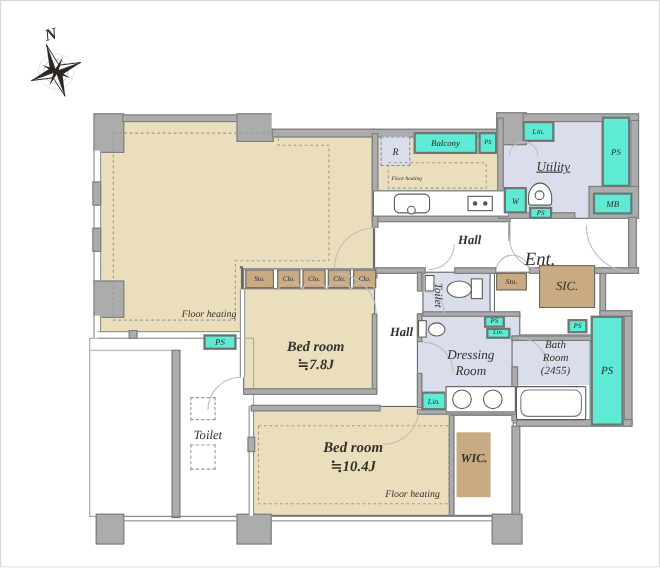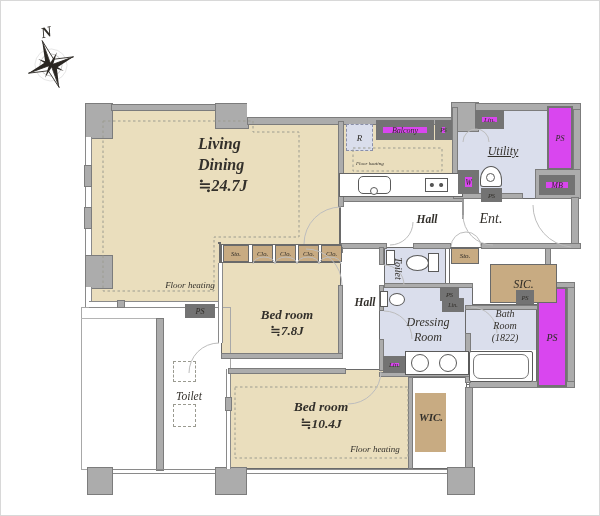--- a/index.html
+++ b/index.html
@@ -7,21 +7,21 @@
           font-family:"Liberation Serif","DejaVu Serif",serif;color:#2e2b26;}
   .abs{position:absolute;box-sizing:border-box;}
   .room{position:absolute;box-sizing:border-box;background:#EADEBD;border:2px solid #6a6a6a;}
   .blue{background:#DADEEC;}
   .whiteroom{background:#ffffff;}
   .patch{position:absolute;background:#EADEBD;}
   .wall{position:absolute;box-sizing:border-box;background:#acacac;border:1px solid #7c7c7c;}
   .thin{position:absolute;box-sizing:border-box;background:#fff;}
   .tanbox{position:absolute;box-sizing:border-box;background:#C8AB82;border:1px solid #6a6a6a;display:flex;align-items:center;justify-content:center;
           font-style:italic;font-size:7px;color:#2e2b26;}
-  .sbox{position:absolute;box-sizing:border-box;background:#d946ef;border:7px solid #737373;display:flex;align-items:center;justify-content:center;
+  .sbox{position:absolute;box-sizing:border-box;background:#5eead4;border:2px solid #737373;display:flex;align-items:center;justify-content:center;
         font-style:italic;font-size:7px;color:#2e2b26;}
   .lbl{position:absolute;font-style:italic;white-space:pre-line;text-align:center;line-height:1.25;color:#33302b;}
   .fix{position:absolute;box-sizing:border-box;background:#fff;border:1px solid #5a5a5a;}
   .dash{position:absolute;box-sizing:border-box;border:1px dashed #9a9a90;background:transparent;}
   svg.overlay{position:absolute;left:0;top:0;pointer-events:none;}
 </style>
 </head>
 <body>
 
 <div id="canvas">
@@ -115,21 +115,21 @@
   <div class="sbox" style="left:457px;top:169px;width:21px;height:24px;font-size:7.5px;">W</div>
   <div class="fix" style="left:479px;top:165px;width:22px;height:21px;border-radius:50% 50% 3px 3px / 65% 65% 3px 3px;"></div>
   <div class="fix" style="left:485px;top:172px;width:9px;height:9px;border-radius:50%;"></div>
   <div class="sbox" style="left:480px;top:187px;width:21px;height:11px;font-size:6.5px;">PS</div>
 
   <div class="sbox" style="left:546px;top:105px;width:26px;height:64px;font-size:8px;border-width:2px;">PS</div>
   <div class="sbox" style="left:538px;top:174px;width:36px;height:20px;font-size:8px;">MB</div>
   <div class="sbox" style="left:536px;top:286px;width:30px;height:100px;font-size:10px;border-width:2px;">PS</div>
 
   <div class="tanbox" style="left:450px;top:247px;width:28px;height:16px;">Sto.</div>
-  <div class="tanbox" style="left:489px;top:263px;width:67px;height:39px;font-size:11.5px;">SIC.</div>
+  <div class="tanbox" style="left:489px;top:240px;width:51px;height:39px;font-size:11.5px;">SIC.</div>
   <div class="sbox" style="left:515px;top:289px;width:18px;height:13px;font-size:6.5px;">PS</div>
   <div class="sbox" style="left:439px;top:286px;width:19px;height:11px;font-size:6.5px;">PS</div>
   <div class="sbox" style="left:441px;top:297px;width:22px;height:10px;font-size:6px;">Lin.</div>
   <div class="sbox" style="left:382px;top:355px;width:23px;height:17px;">Lin.</div>
 
   <div class="fix" style="left:427px;top:252px;width:11px;height:19px;"></div>
   <div class="fix" style="left:405px;top:254px;width:23px;height:16px;border-radius:50%;"></div>
   <div class="fix" style="left:385px;top:249px;width:9px;height:15px;"></div>
 
   <div class="fix" style="left:379px;top:290px;width:8px;height:16px;"></div>
@@ -189,38 +189,35 @@
         <polygon points="38,18 29.5,29 27,26.5" fill="#2a2622"></polygon>
         <polygon points="38,38 29.5,27 27,29.5" fill="#2a2622"></polygon>
         <polygon points="18,38 26.5,27 29,29.5" fill="#2a2622"></polygon>
         <polygon points="18,18 26.5,29 29,26.5" fill="#2a2622"></polygon>
       </g>
     </g>
   </svg>
 
   <div class="lbl" style="left:40px;top:22px;font-size:15px;font-weight:bold;transform:rotate(-14deg);">N</div>
 
-  <div class="lbl" style="left:197px;top:133px;width:100px;font-size:16px;font-weight:600;text-align:left;line-height:1.3;">Living
-Dining
-≒24.7J</div>
   <div class="lbl" style="left:144px;top:279px;width:90px;font-size:9px;">Floor heating</div>
 
   <div class="lbl" style="left:355px;top:160px;width:34px;font-size:5px;text-align:left;">Floor heating</div>
 
   <div class="lbl" style="left:471px;top:143px;width:62px;font-size:12px;text-decoration:underline;">Utility</div>
   <div class="lbl" style="left:405px;top:211px;width:42px;font-size:11.5px;font-weight:600;">Hall</div>
-  <div class="lbl" style="left:468px;top:209px;width:44px;font-size:14px;">Ent.</div>
+  <div class="lbl" style="left:468px;top:224px;width:44px;font-size:17px;">Ent.</div>
 
   <div class="lbl" style="left:366px;top:261px;width:60px;height:13px;font-size:10px;transform:rotate(90deg);">Toilet</div>
 
   <div class="lbl" style="left:389px;top:314px;width:76px;font-size:12px;">Dressing
 Room</div>
   <div class="lbl" style="left:478px;top:307px;width:52px;font-size:10px;line-height:1.2;">Bath
 Room
-(1822)</div>
+(2455)</div>
 
   <div class="lbl" style="left:240px;top:306px;width:92px;font-size:13px;font-weight:600;">Bed room
 ≒7.8J</div>
   <div class="lbl" style="left:344px;top:294px;width:40px;font-size:11.5px;font-weight:600;">Hall</div>
 
   <div class="lbl" style="left:268px;top:398px;width:104px;font-size:13.5px;font-weight:600;">Bed room
 ≒10.4J</div>
   <div class="lbl" style="left:336px;top:443px;width:76px;font-size:9px;">Floor heating</div>
 
   <div class="lbl" style="left:412px;top:410px;width:36px;font-size:11px;font-weight:600;">WIC.</div>

